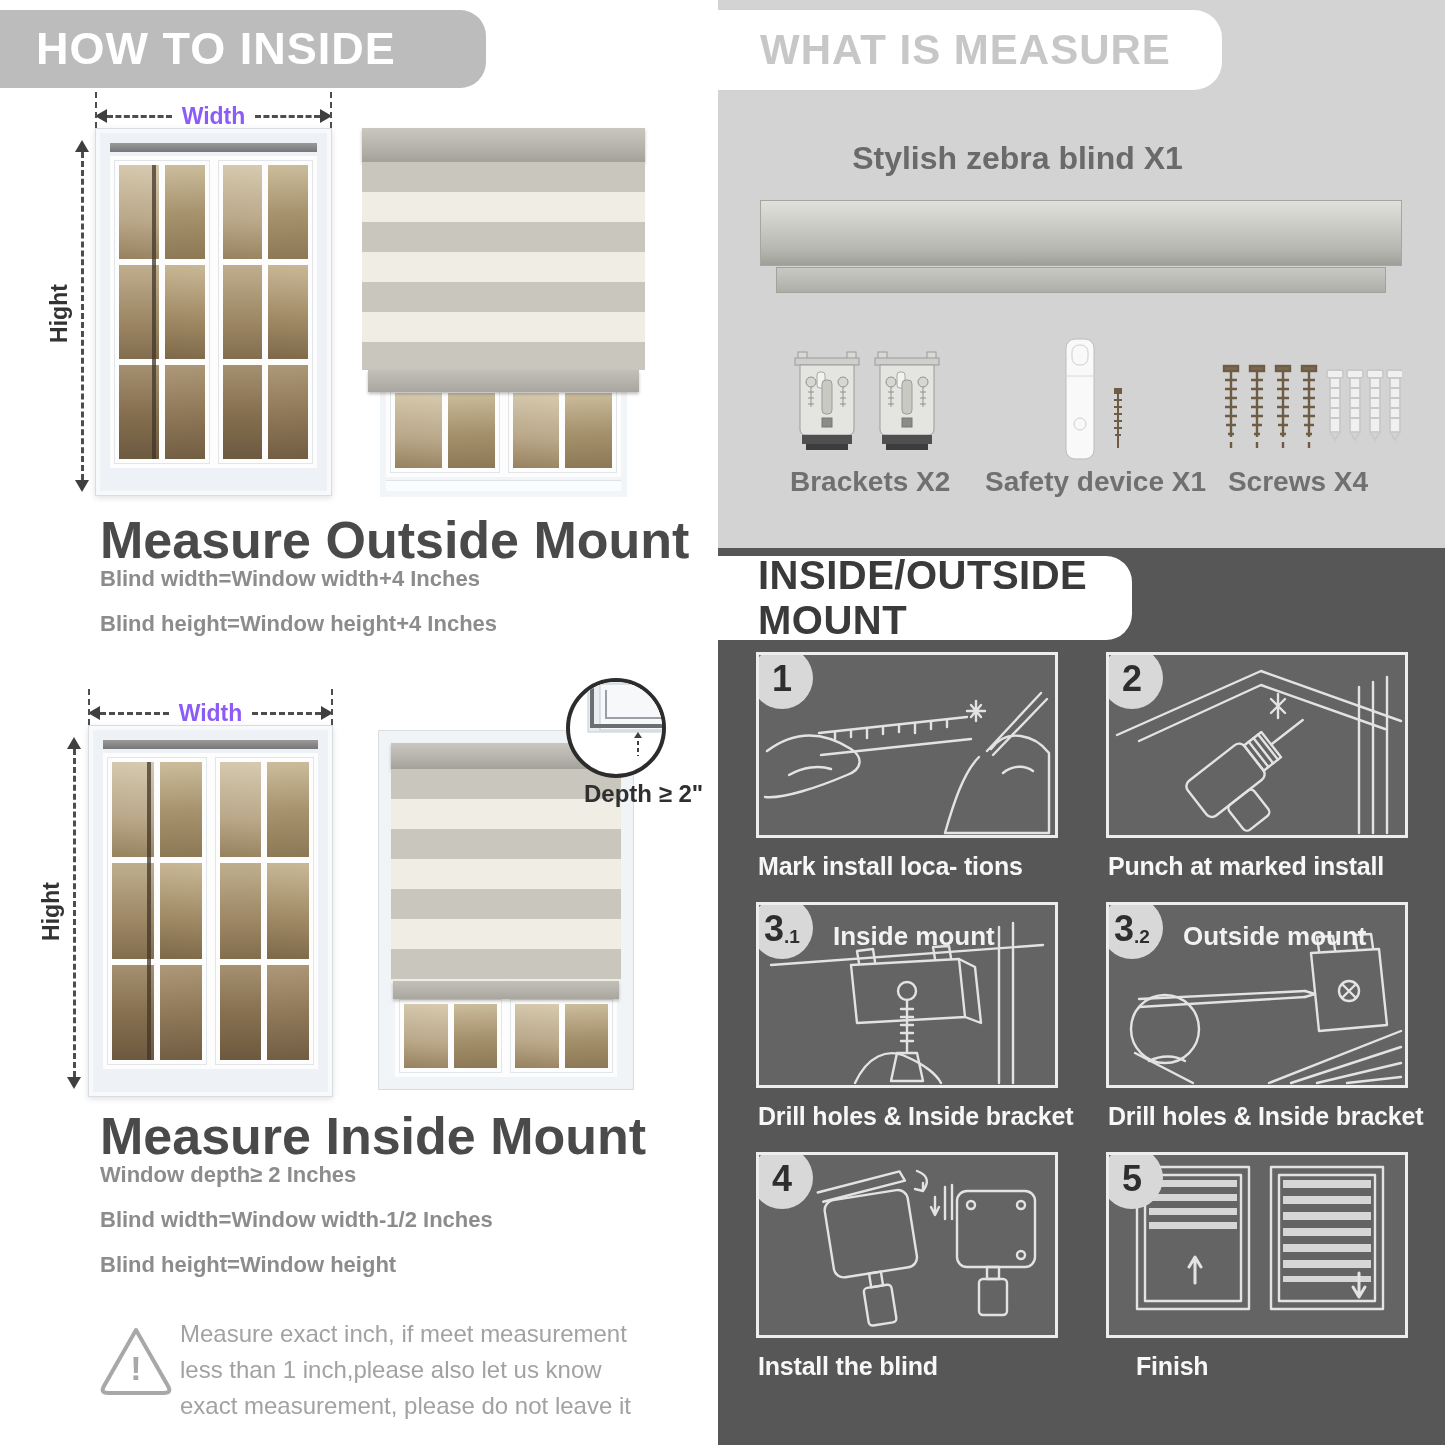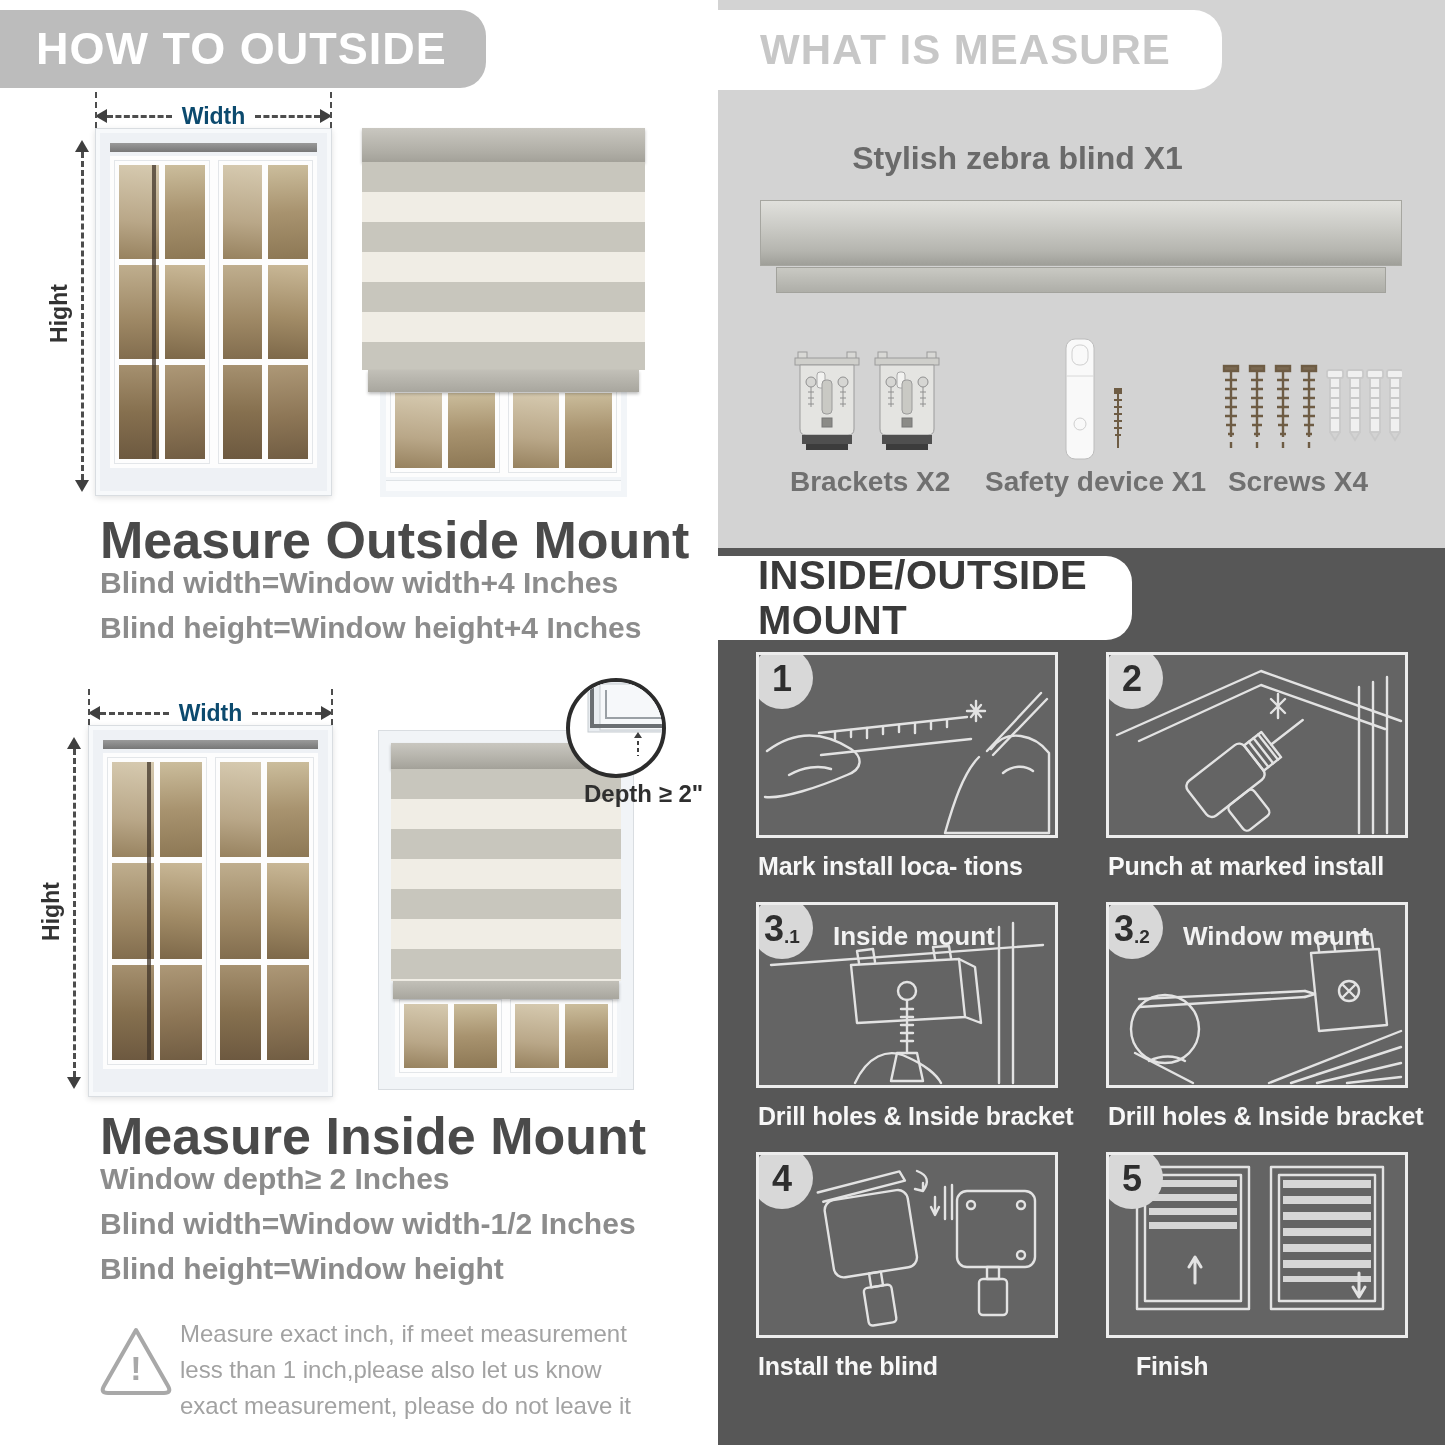--- a/index.html
+++ b/index.html
@@ -5,26 +5,26 @@
   html,body{margin:0;padding:0;background:#fff;}
   .stage{position:relative;width:1445px;height:1445px;background:#ffffff;overflow:hidden;
          font-family:"Liberation Sans","DejaVu Sans",sans-serif;}
 
   
   .left-header{position:absolute;left:0;top:10px;width:486px;height:78px;background:#bcbcbc;
     border-radius:0 26px 26px 0;display:flex;align-items:center;padding-left:36px;box-sizing:border-box;}
   .left-header span{color:#ffffff;font-weight:bold;font-size:45px;letter-spacing:1px;}
 
   .sec-title{position:absolute;color:#4a4a4a;font-weight:bold;font-size:52px;}
-  .sec-line{position:absolute;color:#8c8c8c;font-weight:bold;font-size:30px;}
+  .sec-line{position:absolute;color:#8c8c8c;font-weight:bold;font-size:22px;}
 
   
   .harrow{position:absolute;display:flex;align-items:center;height:20px;}
   .harrow .dash{flex:1;border-top:3px dashed #4d4d4d;height:0;}
-  .harrow .lbl{color:#0c4a6e;font-weight:bold;font-size:23px;padding:0 10px;white-space:nowrap;text-align:right;}
+  .harrow .lbl{color:#8b5cf6;font-weight:bold;font-size:23px;padding:0 10px;white-space:nowrap;text-align:right;}
   .ah{width:0;height:0;border-top:7px solid transparent;border-bottom:7px solid transparent;}
   .ah.l{border-right:12px solid #3f3f3f;}
   .ah.r{border-left:12px solid #3f3f3f;}
   .endtick{position:absolute;top:-14px;height:46px;border-left:2px dashed #4d4d4d;width:0;}
   .varrow{position:absolute;display:flex;flex-direction:column;align-items:center;width:20px;}
   .varrow .dash{flex:1;border-left:3px dashed #4d4d4d;width:0;}
   .av{width:0;height:0;border-left:7px solid transparent;border-right:7px solid transparent;}
   .av.u{border-bottom:12px solid #3f3f3f;}
   .av.d{border-top:12px solid #3f3f3f;}
   .vlabel{position:absolute;color:#333;font-weight:bold;font-size:23px;transform:rotate(-90deg);
@@ -96,21 +96,21 @@
 
   svg{display:block;}
   .lineart{stroke:#e3e3e3;fill:none;stroke-width:2.4;stroke-linecap:round;stroke-linejoin:round;}
 </style>
 </head>
 <body>
 
 <div class="stage">
 
   <div class="left-header">
-    <span>HOW TO OUTSIDE</span>
+    <span>HOW TO INSIDE</span>
   </div>
 
   <div class="harrow" style="left:95px;top:106px;width:237px;">
     <span class="endtick" style="left:0;"></span>
     <span class="ah l"></span>
       <span class="dash"></span>
     <span class="lbl">Width</span>
     <span class="dash"></span>
       <span class="ah r"></span>
     <span class="endtick" style="right:0;"></span>
@@ -426,21 +426,21 @@
         <path d="M234,80 l12,12 M246,80 l-12,12"></path>
       <path d="M30,94 L196,86 M30,102 L196,92"></path>
       <path d="M196,86 L206,89 L196,92"></path>
       <circle cx="56" cy="124" r="34"></circle>
       <path d="M26,148 L84,178 M40,156 C52,150 66,150 76,156"></path>
     </svg>
     <div class="step-badge">
       <span class="badge-num">3</span>
         <span class="badge-suffix">.2</span>
     </div>
-    <div class="step-title">Window mount</div>
+    <div class="step-title">Outside mount</div>
   </div>
   <div class="step-caption" style="left:1108px;top:1102px;">Drill holes &amp;  Inside bracket</div>
 
   <div class="step-panel" style="left:756px;top:1152px;">
     <svg class="step-art lineart" viewBox="0 0 296 180">
       <g transform="rotate(-9 110 80)">
         <path d="M66,30 L150,22 L154,32 L70,40"></path>
         <rect x="70" y="40" width="84" height="78" rx="10"></rect>
         <rect x="104" y="118" width="12" height="14"></rect>
         <rect x="96" y="132" width="28" height="38" rx="4"></rect>

